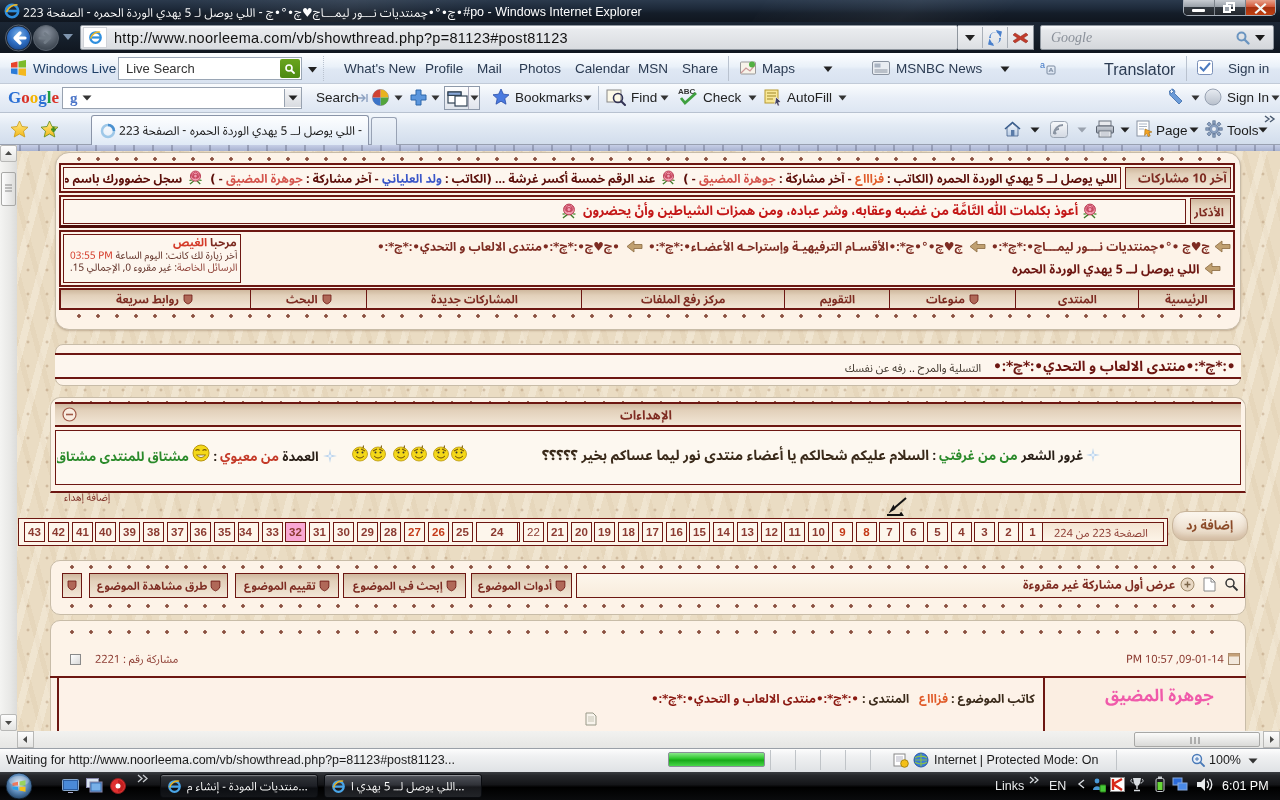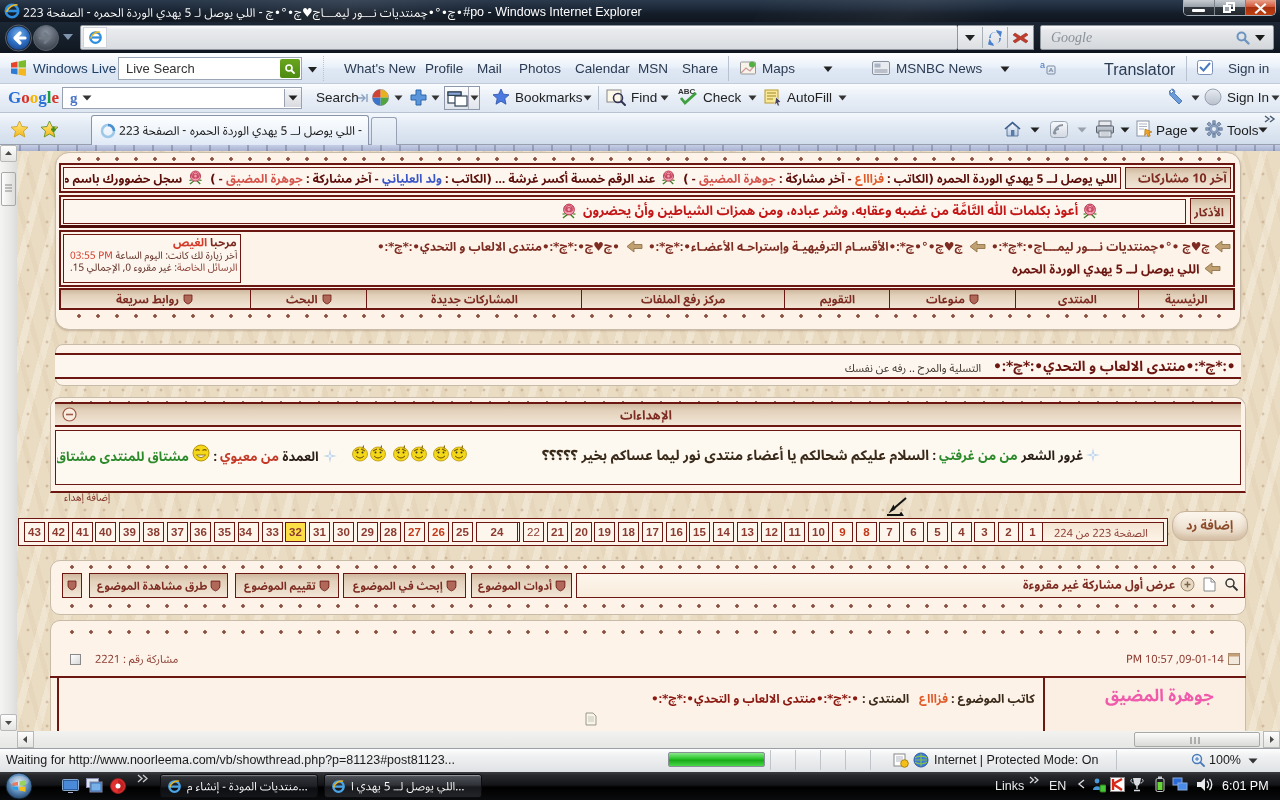--- a/index.html
+++ b/index.html
@@ -329,20 +329,21 @@
 </svg><svg class="abs" style="left:62px;top:33px" width="12" height="8" viewBox="0 0 12 8">
     <path d="M1 1 L11 1 L6 7 Z" fill="#7f95ad"></path>
   </svg><div class="abs" style="left:80px;top:25px;width:878px;height:25px;border:1px solid #8f969e;background:linear-gradient(180deg,#fdfdfe 0%,#e9ebee 15%,#d9dce0 100%);border-radius:2px;display:flex;align-items:center">
 <div style="width:24px;height:21px;background:#fff;margin-left:2px;border:1px solid #d0d3d8;display:flex;align-items:center;justify-content:center">
 <svg width="15" height="15" viewBox="0 0 16 16">
         <circle cx="8" cy="8" r="5.6" fill="none" stroke="#2f8fde" stroke-width="2.4"></circle>
         <path d="M2.4 8 h11.2" stroke="#2f8fde" stroke-width="2.4"></path>
         <path d="M13 2.3 C 9.5 1.2, 4.3 4, 2.8 9" fill="none" stroke="#e8b526" stroke-width="1.6"></path>
       </svg>
 </div>
+<span style="font-size:14.5px;color:#111;margin-left:7px;letter-spacing:.3px">http://www.noorleema.com/vb/showthread.php?p=81123#post81123</span>
 </div><div class="abs" style="left:958px;top:25px;width:76px;height:25px;border:1px solid #8f969e;border-left:none;background:linear-gradient(180deg,#f3f4f6 0%,#dcdfe3 100%);display:flex;align-items:center">
 <svg width="24" height="10" viewBox="0 0 24 10">
       <path d="M7 2 L17 2 L12 8 Z" fill="#222"></path>
     </svg>
 <div style="width:1px;height:21px;background:#aab0b8"></div>
 <svg width="24" height="18" viewBox="0 0 24 18">
       <g transform="translate(12,9)">
         <path d="M-6 0 A 6 6 0 0 1 2 -5.6 L1 -8 L7 -6.5 L5.5 -0.5 L4 -3.2 A 4 4 0 0 0 -4 0 Z" fill="#4a80cc"></path>
         <path d="M6 0 A 6 6 0 0 1 -2 5.6 L-1 8 L-7 6.5 L-5.5 0.5 L-4 3.2 A 4 4 0 0 0 4 0 Z" fill="#4a80cc"></path>
       </g>
@@ -1839,21 +1840,21 @@
     <div class="abs" style="left:523px;top:377px;width:21px;height:20px;border:1.5px solid #6d1712;background:#fdf6ec;text-align:center;font-size:11.5px;font-weight:normal;color:#8b3a30;line-height:19px">22</div>
     <div class="abs" style="left:499px;top:377px;width:21px;height:20px;border:1.5px solid #6d1712;background:#fdf6ec;text-align:center;font-size:11.5px;font-weight:bold;color:#8b3a30;line-height:19px">23</div>
     <div class="abs" style="left:476px;top:377px;width:42px;height:20px;border:1.5px solid #6d1712;background:#fdf6ec;text-align:center;font-size:11.5px;font-weight:bold;color:#8b3a30;line-height:19px">24</div>
     <div class="abs" style="left:452px;top:377px;width:21px;height:20px;border:1.5px solid #6d1712;background:#fdf6ec;text-align:center;font-size:11.5px;font-weight:bold;color:#8b3a30;line-height:19px">25</div>
     <div class="abs" style="left:428px;top:377px;width:21px;height:20px;border:1.5px solid #6d1712;background:#fdf6ec;text-align:center;font-size:11.5px;font-weight:bold;color:#c43a18;line-height:19px">26</div>
     <div class="abs" style="left:404px;top:377px;width:21px;height:20px;border:1.5px solid #6d1712;background:#fdf6ec;text-align:center;font-size:11.5px;font-weight:bold;color:#c43a18;line-height:19px">27</div>
     <div class="abs" style="left:380px;top:377px;width:21px;height:20px;border:1.5px solid #6d1712;background:#fdf6ec;text-align:center;font-size:11.5px;font-weight:bold;color:#8b3a30;line-height:19px">28</div>
     <div class="abs" style="left:357px;top:377px;width:21px;height:20px;border:1.5px solid #6d1712;background:#fdf6ec;text-align:center;font-size:11.5px;font-weight:bold;color:#8b3a30;line-height:19px">29</div>
     <div class="abs" style="left:333px;top:377px;width:21px;height:20px;border:1.5px solid #6d1712;background:#fdf6ec;text-align:center;font-size:11.5px;font-weight:bold;color:#8b3a30;line-height:19px">30</div>
     <div class="abs" style="left:309px;top:377px;width:21px;height:20px;border:1.5px solid #6d1712;background:#fdf6ec;text-align:center;font-size:11.5px;font-weight:bold;color:#8b3a30;line-height:19px">31</div>
-    <div class="abs" style="left:285px;top:377px;width:21px;height:20px;border:1.5px solid #6d1712;background:#fde047;text-align:center;font-size:11.5px;font-weight:bold;color:#8b3a30;line-height:19px">32</div>
+    <div class="abs" style="left:285px;top:377px;width:21px;height:20px;border:1.5px solid #6d1712;background:#f9a8d4;text-align:center;font-size:11.5px;font-weight:bold;color:#8b3a30;line-height:19px">32</div>
     <div class="abs" style="left:262px;top:377px;width:21px;height:20px;border:1.5px solid #6d1712;background:#fdf6ec;text-align:center;font-size:11.5px;font-weight:bold;color:#8b3a30;line-height:19px">33</div>
     <div class="abs" style="left:238px;top:377px;width:21px;height:20px;border:1.5px solid #6d1712;background:#fdf6ec;font-size:11.5px;font-weight:bold;color:#8b3a30;line-height:19px">34</div>
     <div class="abs" style="left:214px;top:377px;width:21px;height:20px;border:1.5px solid #6d1712;background:#fdf6ec;text-align:center;font-size:11.5px;font-weight:bold;color:#8b3a30;line-height:19px">35</div>
     <div class="abs" style="left:190px;top:377px;width:21px;height:20px;border:1.5px solid #6d1712;background:#fdf6ec;text-align:center;font-size:11.5px;font-weight:bold;color:#8b3a30;line-height:19px">36</div>
     <div class="abs" style="left:167px;top:377px;width:21px;height:20px;border:1.5px solid #6d1712;background:#fdf6ec;text-align:center;font-size:11.5px;font-weight:bold;color:#8b3a30;line-height:19px">37</div>
     <div class="abs" style="left:143px;top:377px;width:21px;height:20px;border:1.5px solid #6d1712;background:#fdf6ec;text-align:center;font-size:11.5px;font-weight:bold;color:#8b3a30;line-height:19px">38</div>
     <div class="abs" style="left:119px;top:377px;width:21px;height:20px;border:1.5px solid #6d1712;background:#fdf6ec;text-align:center;font-size:11.5px;font-weight:bold;color:#8b3a30;line-height:19px">39</div>
     <div class="abs" style="left:95px;top:377px;width:21px;height:20px;border:1.5px solid #6d1712;background:#fdf6ec;text-align:center;font-size:11.5px;font-weight:bold;color:#8b3a30;line-height:19px">40</div>
     <div class="abs" style="left:72px;top:377px;width:21px;height:20px;border:1.5px solid #6d1712;background:#fdf6ec;text-align:center;font-size:11.5px;font-weight:bold;color:#8b3a30;line-height:19px">41</div>
     <div class="abs" style="left:48px;top:377px;width:21px;height:20px;border:1.5px solid #6d1712;background:#fdf6ec;text-align:center;font-size:11.5px;font-weight:bold;color:#8b3a30;line-height:19px">42</div>

